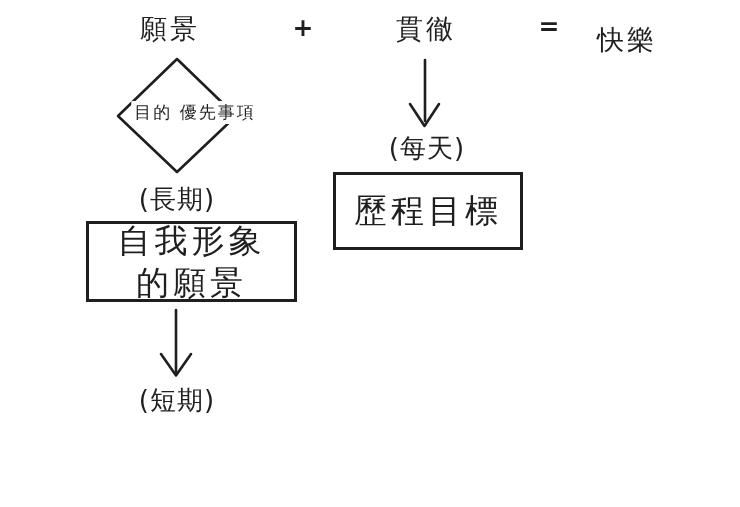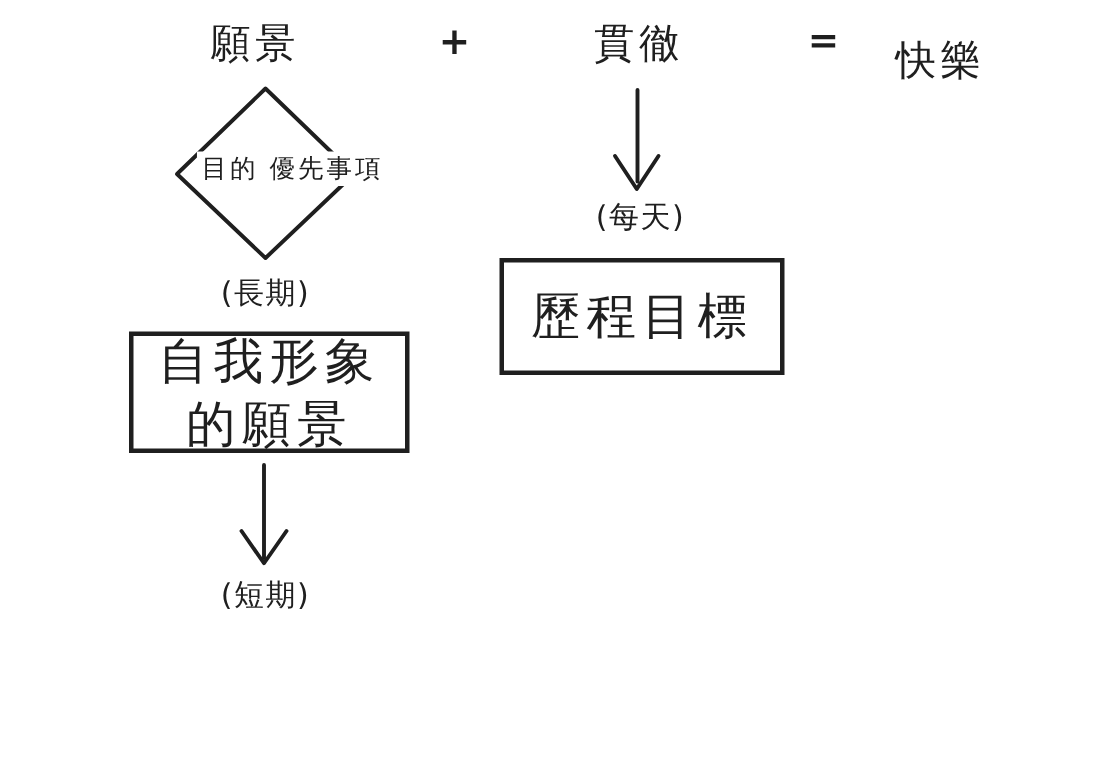--- a/index.html
+++ b/index.html
@@ -16,21 +16,21 @@
   }
   .abs { position: absolute; }
   .centered { transform: translateX(-50%); white-space: nowrap; }
   .eq-term {
     font-size: 27px;
     letter-spacing: 3px;
     font-weight: 500;
   }
   .op { font-size: 25px; font-weight: 600; }
   .timeframe {
-    font-size: 20px;
+    font-size: 26px;
     letter-spacing: 1px;
     font-weight: 500;
   }
   .diamond-label {
     font-size: 17px;
     letter-spacing: 2px;
     font-weight: 500;
     background: var(--bg);      
     padding: 0 3px;
   }
@@ -84,21 +84,21 @@
   <div class="abs centered eq-term" style="left:170px; top:11px;">願景</div>
   <div class="abs centered op" style="left:303px; top:13px;">+</div>
   <div class="abs centered eq-term" style="left:426px; top:11px;">貫徹</div>
   <div class="abs centered op" style="left:549px; top:12px;">=</div>
   <div class="abs centered eq-term" style="left:627px; top:2px;margin-top:20px;">快樂</div>
 
   <div class="abs centered diamond-label" style="left:195px; top:101px;">目的 優先事項</div>
 
   <div class="abs centered timeframe" style="left:177px; top:182px;">(長期)</div>
 
-  <div class="abs hand-box" style="left:86px; top:221px; width:187px; height:81px;">
+  <div class="abs hand-box" style="left:86px; top:221px; width:211px; height:81px;">
     <div class="box-text">自我形象</div>
     <div class="box-text">的願景</div>
   </div>
 
   <div class="abs centered timeframe" style="left:177px; top:383px;">(短期)</div>
 
 
   <div class="abs centered timeframe" style="left:427px; top:131px;">(每天)</div>
 
   <div class="abs hand-box" style="left:333px; top:172px; width:190px; height:78px;">

